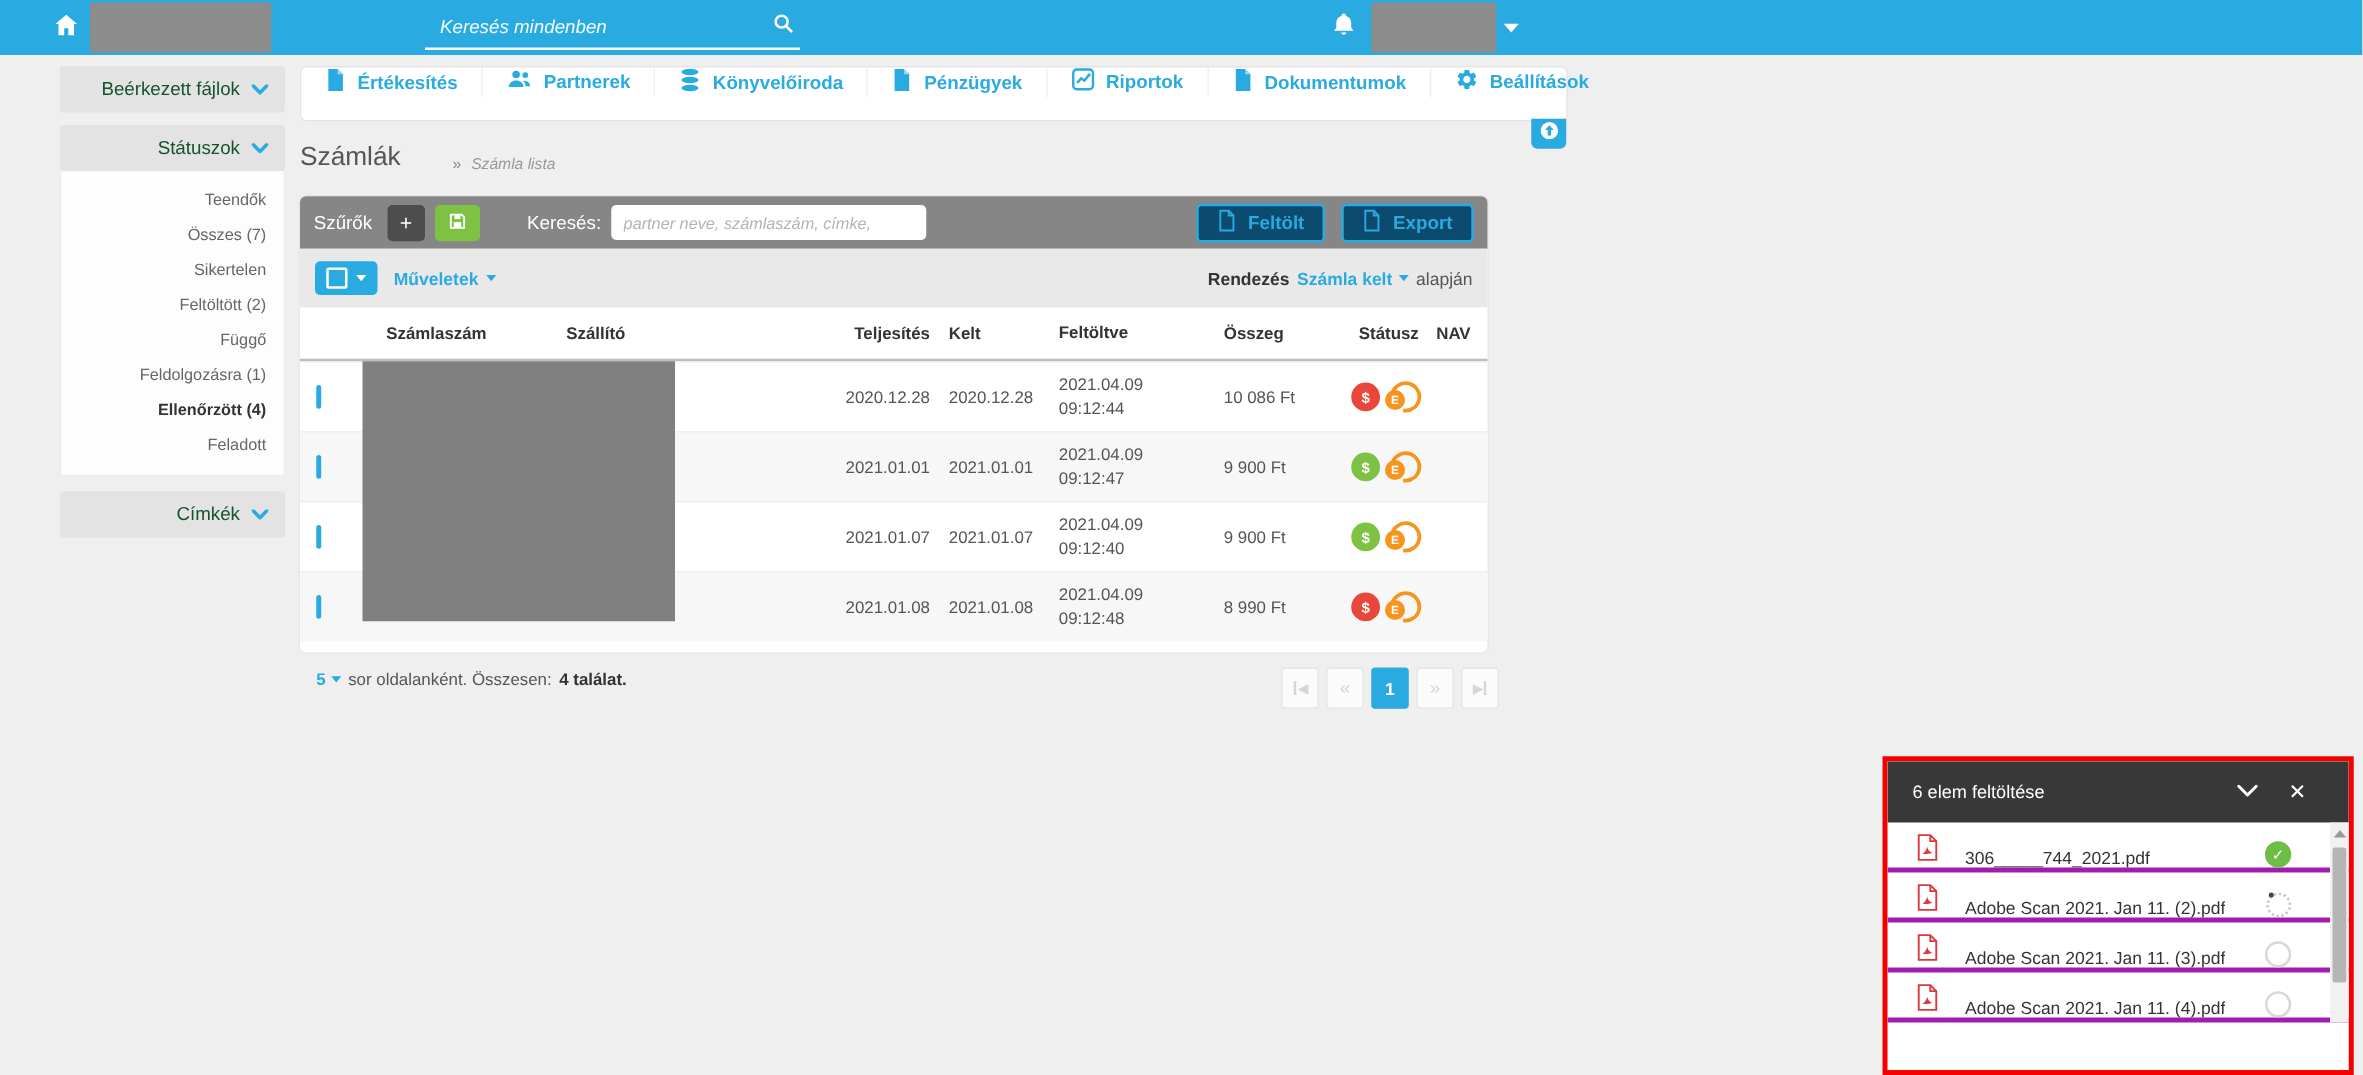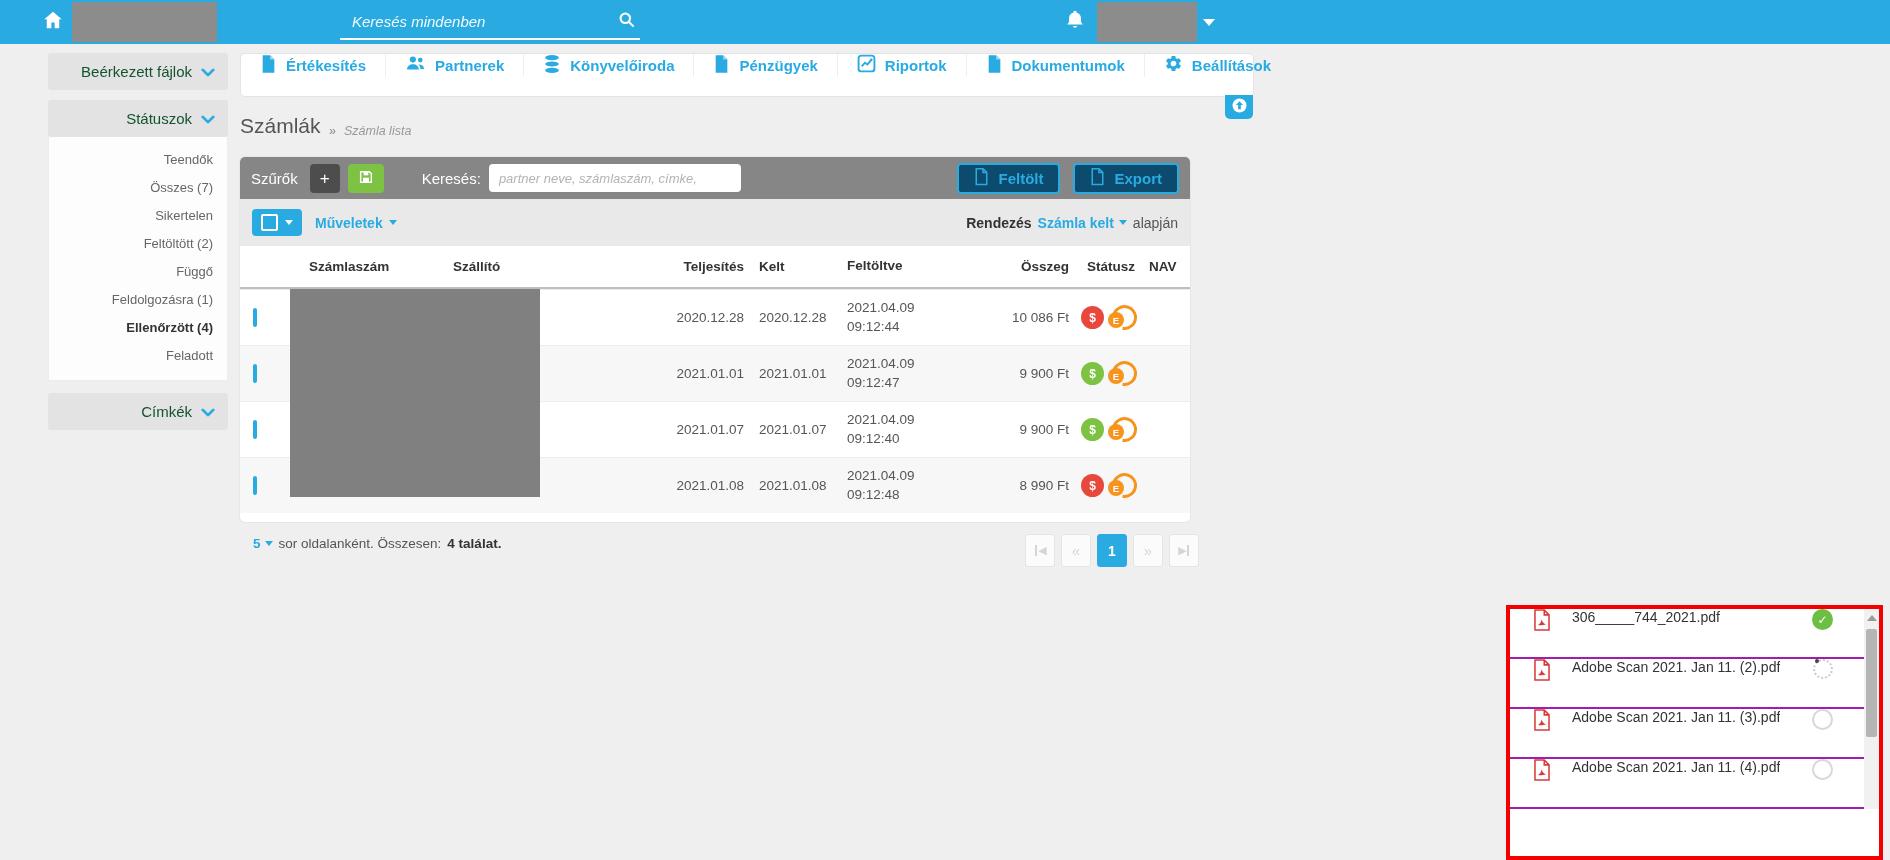--- a/index.html
+++ b/index.html
@@ -27,21 +27,21 @@
   .side-item.active{font-weight:bold;color:#333}
 
   
   .navbar{left:240px;top:53px;width:1014px;height:44px;background:#fff;border:1px solid #e3e3e3;border-radius:5px;box-sizing:border-box;display:flex;align-items:flex-start}
   .nav-item{display:flex;align-items:center;gap:9px;padding:0 19px;border-right:1px solid #eee;color:#29ABE2;font-weight:bold;font-size:15px;cursor:pointer;white-space:nowrap}
   .nav-item:last-child{border-right:none}
   .scrolltop{left:1225px;top:95px;width:28px;height:24px;background:#29ABE2;border-radius:0 0 5px 5px;display:flex;align-items:center;justify-content:center;cursor:pointer}
 
   
   .page-title{left:240px;top:114px;font-size:21px;color:#555}
-  .crumb{left:329px;top:124px;font-size:12.5px;color:#999;font-style:italic}
+  .crumb{left:362px;top:124px;font-size:12.5px;color:#999;font-style:italic}
   .crumb b{color:#888;margin-right:8px;font-style:normal;font-weight:normal}
 
   
   .panel{left:240px;top:157px;width:950px;background:#fff;border-radius:5px;box-shadow:0 0 0 1px #e6e6e6;padding-bottom:9px}
   .filterbar{height:42px;background:#868686;border-radius:5px 5px 0 0;display:flex;align-items:center;padding:0 11px;gap:8px}
   .f-label{color:#fff;font-size:15px;margin-right:4px}
   .btn-plus{width:30px;height:29px;background:#4d4d4d;border:none;border-radius:4px;color:#fff;font-size:17px;cursor:pointer;line-height:1}
   .btn-save{width:36px;height:29px;background:#7DC242;border:none;border-radius:4px;cursor:pointer;display:flex;align-items:center;justify-content:center}
   .f-search-label{color:#fff;font-size:15px;margin-left:30px}
   .f-input{width:232px;height:28px;border:none;border-radius:4px;padding:0 10px;font-size:13px;font-style:italic;color:#c2410c;outline:none;font-family:inherit}
@@ -63,21 +63,21 @@
   
   .thead{display:flex;height:41px;align-items:center;border-bottom:2px solid #bdbdbd;font-weight:bold;color:#333;font-size:13.5px}
   .trow{display:flex;min-height:55px;align-items:center;border-top:1px solid #ededed;font-size:13.5px;color:#555}
   .tbody .trow:nth-of-type(even){background:#f7f7f7}
   .c1{width:44px;box-sizing:border-box;padding-left:13px}
   .c2{width:120px;box-sizing:border-box;padding-left:25px}
   .c3{width:230px;box-sizing:border-box;padding-left:49px}
   .c4{width:110px;box-sizing:border-box;text-align:right}
   .c5{width:90px;box-sizing:border-box;padding-left:15px}
   .c6{width:145px;box-sizing:border-box;padding-left:13px;line-height:1.35}
-  .c7{width:90px;box-sizing:border-box;text-align:right}
+  .c7{width:90px;box-sizing:border-box;text-align:left}
   .c8{width:80px;box-sizing:border-box;padding-left:12px;display:flex;align-items:center;gap:4px}
   .c9{width:41px;box-sizing:border-box}
   .row-cb{width:16px;height:16px;border:2px solid #29ABE2;border-radius:3px;background:#fff;cursor:pointer}
   .pay{width:23px;height:23px;border-radius:50%;color:#fff;font-weight:bold;font-size:12px;display:flex;align-items:center;justify-content:center}
   .pay.red{background:#E8483C}
   .pay.green{background:#7DC242}
   .e-badge{position:relative;width:27px;height:27px;flex:0 0 auto}
   .e-ring{position:absolute;left:4px;top:1px;width:19px;height:19px;border:3px solid #F7941E;border-radius:50%;border-left-color:transparent;transform:rotate(-35deg)}
   .e-core{position:absolute;left:0;top:8px;width:16px;height:16px;background:#F7941E;border-radius:50%;color:#fff;font-weight:bold;font-size:9.5px;display:flex;align-items:center;justify-content:center}
 
@@ -93,21 +93,21 @@
   .pg .sk{font-size:11px;letter-spacing:-1px}
   .pg .vbar{display:inline-block;width:2px;height:11px;background:#d5d5d5;margin:0 1px}
   .pg.active{background:#29ABE2;border-color:#29ABE2;color:#fff;font-weight:bold;font-size:14px}
 
   
   .upanel{left:1506px;top:605px;width:377px;height:255px;border:4px solid #f40000;background:#fff;box-sizing:border-box;overflow:hidden}
   .up-head{height:49px;background:#383838;display:flex;align-items:center;color:#fff;font-size:14.5px;padding:0 20px;box-sizing:border-box}
   .up-icons{margin-left:auto;display:flex;align-items:center;gap:24px;margin-right:14px}
   .up-x{color:#fff;font-size:17px;font-weight:bold;cursor:pointer;line-height:1}
   .up-body{position:relative}
-  .file-row{display:flex;align-items:flex-start;height:50px;border-bottom:2px solid #a21caf;padding-left:23px;padding-right:46px;box-sizing:border-box}
+  .file-row{display:flex;align-items:flex-end;height:40px;border-bottom:4px solid #a21caf;padding-left:23px;padding-right:46px;box-sizing:border-box}
   .file-name{margin-left:21px;font-size:14px;color:#333;white-space:nowrap;overflow:hidden}
   .file-status{margin-left:auto;flex:0 0 auto}
   .file-status.done{width:21px;height:21px;border-radius:50%;background:#6cbf44;color:#fff;display:flex;align-items:center;justify-content:center;font-size:12px;font-weight:bold}
   .file-status.done::after{content:"✓"}
   .file-status.uploading{width:16px;height:16px;border-radius:50%;border:2.5px dotted #c9c9c9;position:relative}
   .file-status.uploading::before{content:"";position:absolute;left:0;top:-2px;width:4px;height:4px;border-radius:50%;background:#444}
   .file-status.pending{width:17px;height:17px;border-radius:50%;border:2.5px solid #d8d8d8}
   .up-scroll{position:absolute;right:0;top:0;bottom:0;width:15px;background:#f1f1f1}
   .up-scroll-arrow{width:0;height:0;border-left:5px solid transparent;border-right:5px solid transparent;border-bottom:6px solid #9a9a9a;margin:6px auto 0 auto}
   .up-thumb{position:absolute;left:2px;top:20px;width:11px;height:108px;background:#b5b5b5;border-radius:2px;cursor:grab}
@@ -416,20 +416,29 @@
   <button class="pg">
       <span>»</span>
     </button>
   <button class="pg">
       <span class="sk">▶</span>
       <span class="vbar"></span>
     </button>
 </div>
 
 <div class="abs upanel">
+  <div class="up-head">
+    <span>6 elem feltöltése</span>
+    <span class="up-icons">
+      <span><svg width="18" height="11" viewBox="0 0 18 11" fill="none" stroke="#fff" stroke-width="2.4" stroke-linecap="round" stroke-linejoin="round">
+            <polyline points="2,2 9,9 16,2"></polyline>
+          </svg></span>
+      <span class="up-x">✕</span>
+    </span>
+  </div>
   <div class="up-body">
 
       <div class="file-row">
         <span><svg width="18" height="22" viewBox="0 0 20 24">
             <path d="M2.2 1h10.3l5.3 5.3V23H2.2z" fill="none" stroke="#d83b3b" stroke-width="1.7"></path>
             <path d="M12.5 1v5.3h5.3" fill="none" stroke="#d83b3b" stroke-width="1.7"></path>
             <path d="M5.6 17.6c2.1-1.1 3.6-3.7 4.1-6.4.3 2.2 1.7 4.7 4.7 5.7-2.2.6-6.6 1.2-8.8.7z" fill="#d83b3b"></path>
           </svg></span>
         <span class="file-name">306_____744_2021.pdf</span>
         <span class="file-status done"></span>

